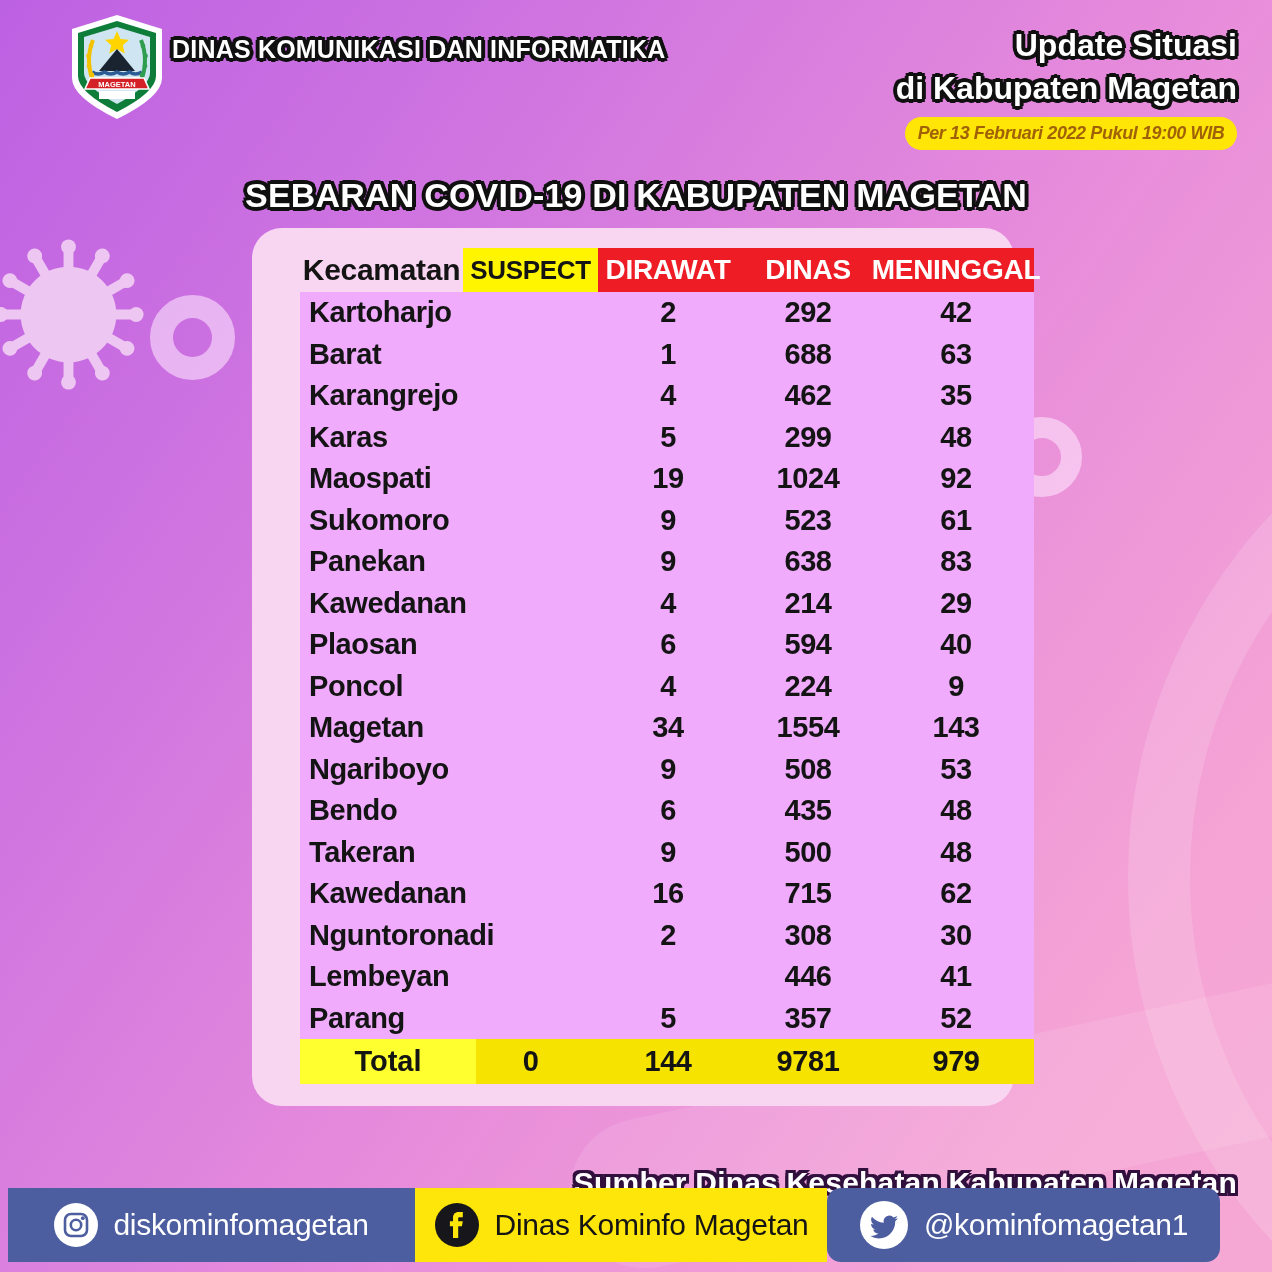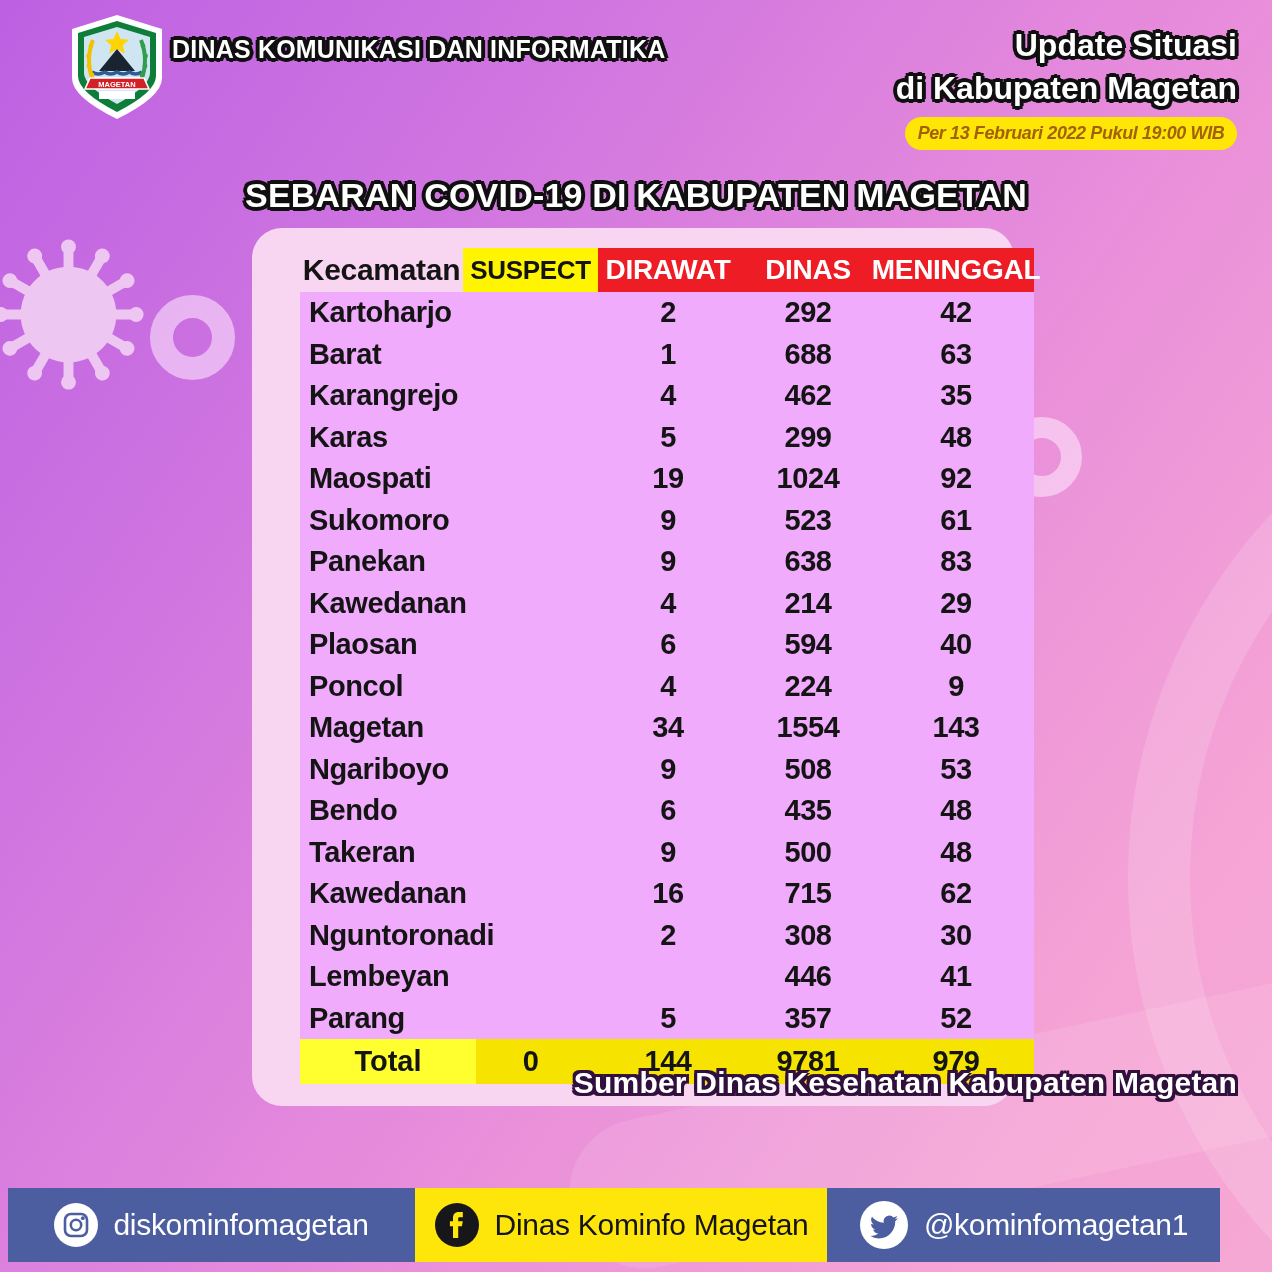--- a/index.html
+++ b/index.html
@@ -49,27 +49,27 @@
   .th-red{background:#ee1c24;color:#ffffff;font-size:28px;}
   .tbody{background:#f0abfc;}
   .trow{height:41.5px;align-items:center;}
   .cell{font-weight:bold;font-size:29px;color:#141414;min-width:0;letter-spacing:-0.4px;}
   .cell.name{padding-left:9px;white-space:nowrap;overflow:visible;}
   .cell.num{text-align:center;}
   .total-row{position:relative;height:45px;align-items:center;background:#f6e400;}
   .total-label{position:absolute;left:0;top:0;width:176px;height:100%;background:#ffff30;
                display:flex;align-items:center;justify-content:center;font-size:29px;font-weight:bold;color:#141414;text-align:right;}
 
-  .source{position:absolute;right:35px;top:1066px;font-size:30px;z-index:3;letter-spacing:0.2px;}
+  .source{position:absolute;right:35px;top:1166px;font-size:30px;z-index:3;letter-spacing:0.2px;}
 
   
   .bar{position:absolute;top:1188px;height:74px;display:flex;align-items:center;justify-content:center;gap:15px;z-index:3;}
   .bar-ig{left:8px;width:407px;background:#4c5da0;}
   .bar-fb{left:415px;width:412px;background:#ffe60a;}
-  .bar-tw{left:827px;width:393px;background:#4c5da0;}
+  .bar-tw{left:827px;width:393px;background:#4c5da0;border-radius:14px;}
   .handle{font-size:30px;letter-spacing:-0.3px;}
   .bar-ig .handle,.bar-tw .handle{color:#ffffff;}
   .bar-fb .handle{color:#141414;}
 </style>
 </head>
 <body>
 
 <div class="stage">
 
   <svg class="deco" style="left:-14px;top:232px" width="165" height="165" viewBox="0 0 100 100">

